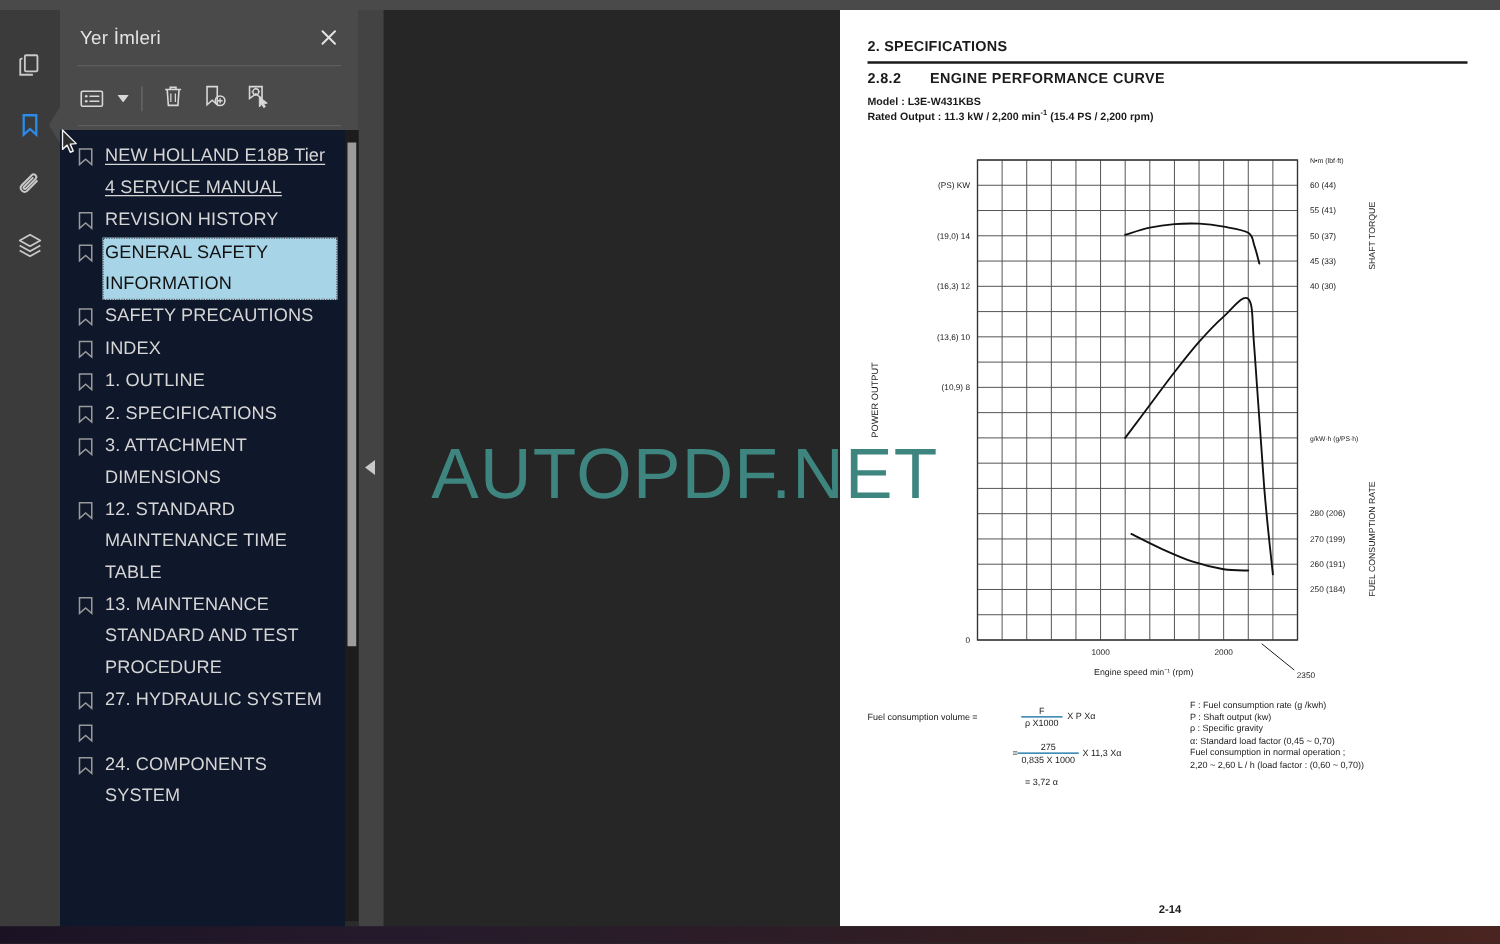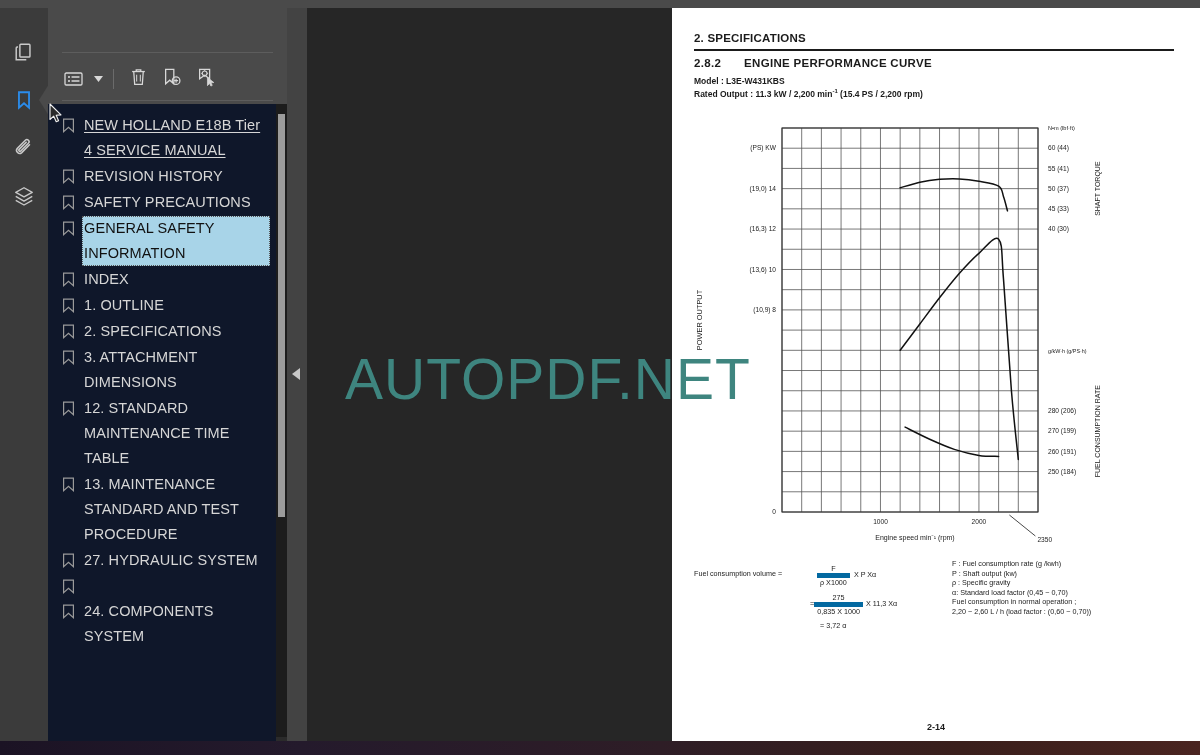--- a/index.html
+++ b/index.html
@@ -163,21 +163,21 @@
   .chart-wrap { position: absolute; left: 0; top: 108px; width: 528px; height: 440px; }
   .page-num {
     position: absolute; left: 0; top: 714px; width: 528px;
     text-align: center; font-size: 9px; font-weight: bold;
   }
 
   .formula-area { position: absolute; left: 0; top: 545px; width: 528px; height: 90px; }
   .fz { position: absolute; font-size: 7.2px; color: #1b1b1b; white-space: nowrap; }
   .frac { display: inline-block; text-align: center; vertical-align: middle; }
   .frac .num { display: block; padding: 0 3px; }
-  .frac .den { display: block; border-top: 5px solid #0369a1; padding: 0 3px; }
+  .frac .den { display: block; border-top: 1px solid #0369a1; padding: 0 3px; }
   .legend-list { position: absolute; left: 280px; top: 6px; line-height: 9.5px; }
   .legend-list div { font-size: 7.2px; white-space: nowrap; }
 </style>
 </head>
 <body>
 
 <div id="app">
 
   <div class="top-strip"></div>
 
@@ -215,20 +215,28 @@
           <path d="M12 3 3 8l9 5 9-5-9-5z"></path>
           <path d="M3 12.5 12 17.5 21 12.5"></path>
           <path d="M3 16.8 12 21.8 21 16.8"></path>
         </svg>
       </span>
     </div>
   </div>
 
   <div class="panel">
 
+    <div class="panel-header">
+      <span class="panel-title">Yer İmleri</span>
+      <span class="panel-close">
+        <svg width="20" height="20" viewBox="0 0 20 20" stroke="#e3e3e3" stroke-width="1.6" fill="none" stroke-linecap="round">
+          <path d="M5 5 15 15M15 5 5 15"></path>
+        </svg>
+      </span>
+    </div>
     <div class="panel-sep" style="top:44px"></div>
 
     <div class="panel-toolbar">
       <div class="tb-btn">
         <svg width="19" height="16" viewBox="0 0 19 16" fill="none" stroke="#d8d8d8" stroke-width="1.3">
           <rect x="1" y="2" width="17" height="12" rx="1.2"></rect>
           <circle cx="5" cy="6" r="1.05" fill="#d8d8d8" stroke="none"></circle>
           <circle cx="5" cy="10" r="1.05" fill="#d8d8d8" stroke="none"></circle>
           <path d="M8 6h7M8 10h7" stroke-linecap="round"></path>
         </svg>
@@ -278,31 +286,31 @@
                 <path d="M1.6 1.1h9.8v12.6l-4.9-4.3-4.9 4.3z"></path>
               </svg></span>
             <span class="bm-label">NEW HOLLAND E18B Tier 4 SERVICE MANUAL</span>
           </div>
           <div class="bm-item">
             <span class="bm-ico"><svg width="13" height="15" viewBox="0 0 13 15" fill="none" stroke="#9a9a9a" stroke-width="1.2">
                 <path d="M1.6 1.1h9.8v12.6l-4.9-4.3-4.9 4.3z"></path>
               </svg></span>
             <span class="bm-label">REVISION HISTORY</span>
           </div>
+          <div class="bm-item selected">
+            <span class="bm-ico"><svg width="13" height="15" viewBox="0 0 13 15" fill="none" stroke="#9a9a9a" stroke-width="1.2">
+                <path d="M1.6 1.1h9.8v12.6l-4.9-4.3-4.9 4.3z"></path>
+              </svg></span>
+            <span class="bm-label">GENERAL SAFETY INFORMATION</span>
+          </div>
           <div class="bm-item">
             <span class="bm-ico"><svg width="13" height="15" viewBox="0 0 13 15" fill="none" stroke="#9a9a9a" stroke-width="1.2">
                 <path d="M1.6 1.1h9.8v12.6l-4.9-4.3-4.9 4.3z"></path>
               </svg></span>
             <span class="bm-label">SAFETY PRECAUTIONS</span>
-          </div>
-          <div class="bm-item selected">
-            <span class="bm-ico"><svg width="13" height="15" viewBox="0 0 13 15" fill="none" stroke="#9a9a9a" stroke-width="1.2">
-                <path d="M1.6 1.1h9.8v12.6l-4.9-4.3-4.9 4.3z"></path>
-              </svg></span>
-            <span class="bm-label">GENERAL SAFETY INFORMATION</span>
           </div>
           <div class="bm-item">
             <span class="bm-ico"><svg width="13" height="15" viewBox="0 0 13 15" fill="none" stroke="#9a9a9a" stroke-width="1.2">
                 <path d="M1.6 1.1h9.8v12.6l-4.9-4.3-4.9 4.3z"></path>
               </svg></span>
             <span class="bm-label">INDEX</span>
           </div>
           <div class="bm-item">
             <span class="bm-ico"><svg width="13" height="15" viewBox="0 0 13 15" fill="none" stroke="#9a9a9a" stroke-width="1.2">
                 <path d="M1.6 1.1h9.8v12.6l-4.9-4.3-4.9 4.3z"></path>

